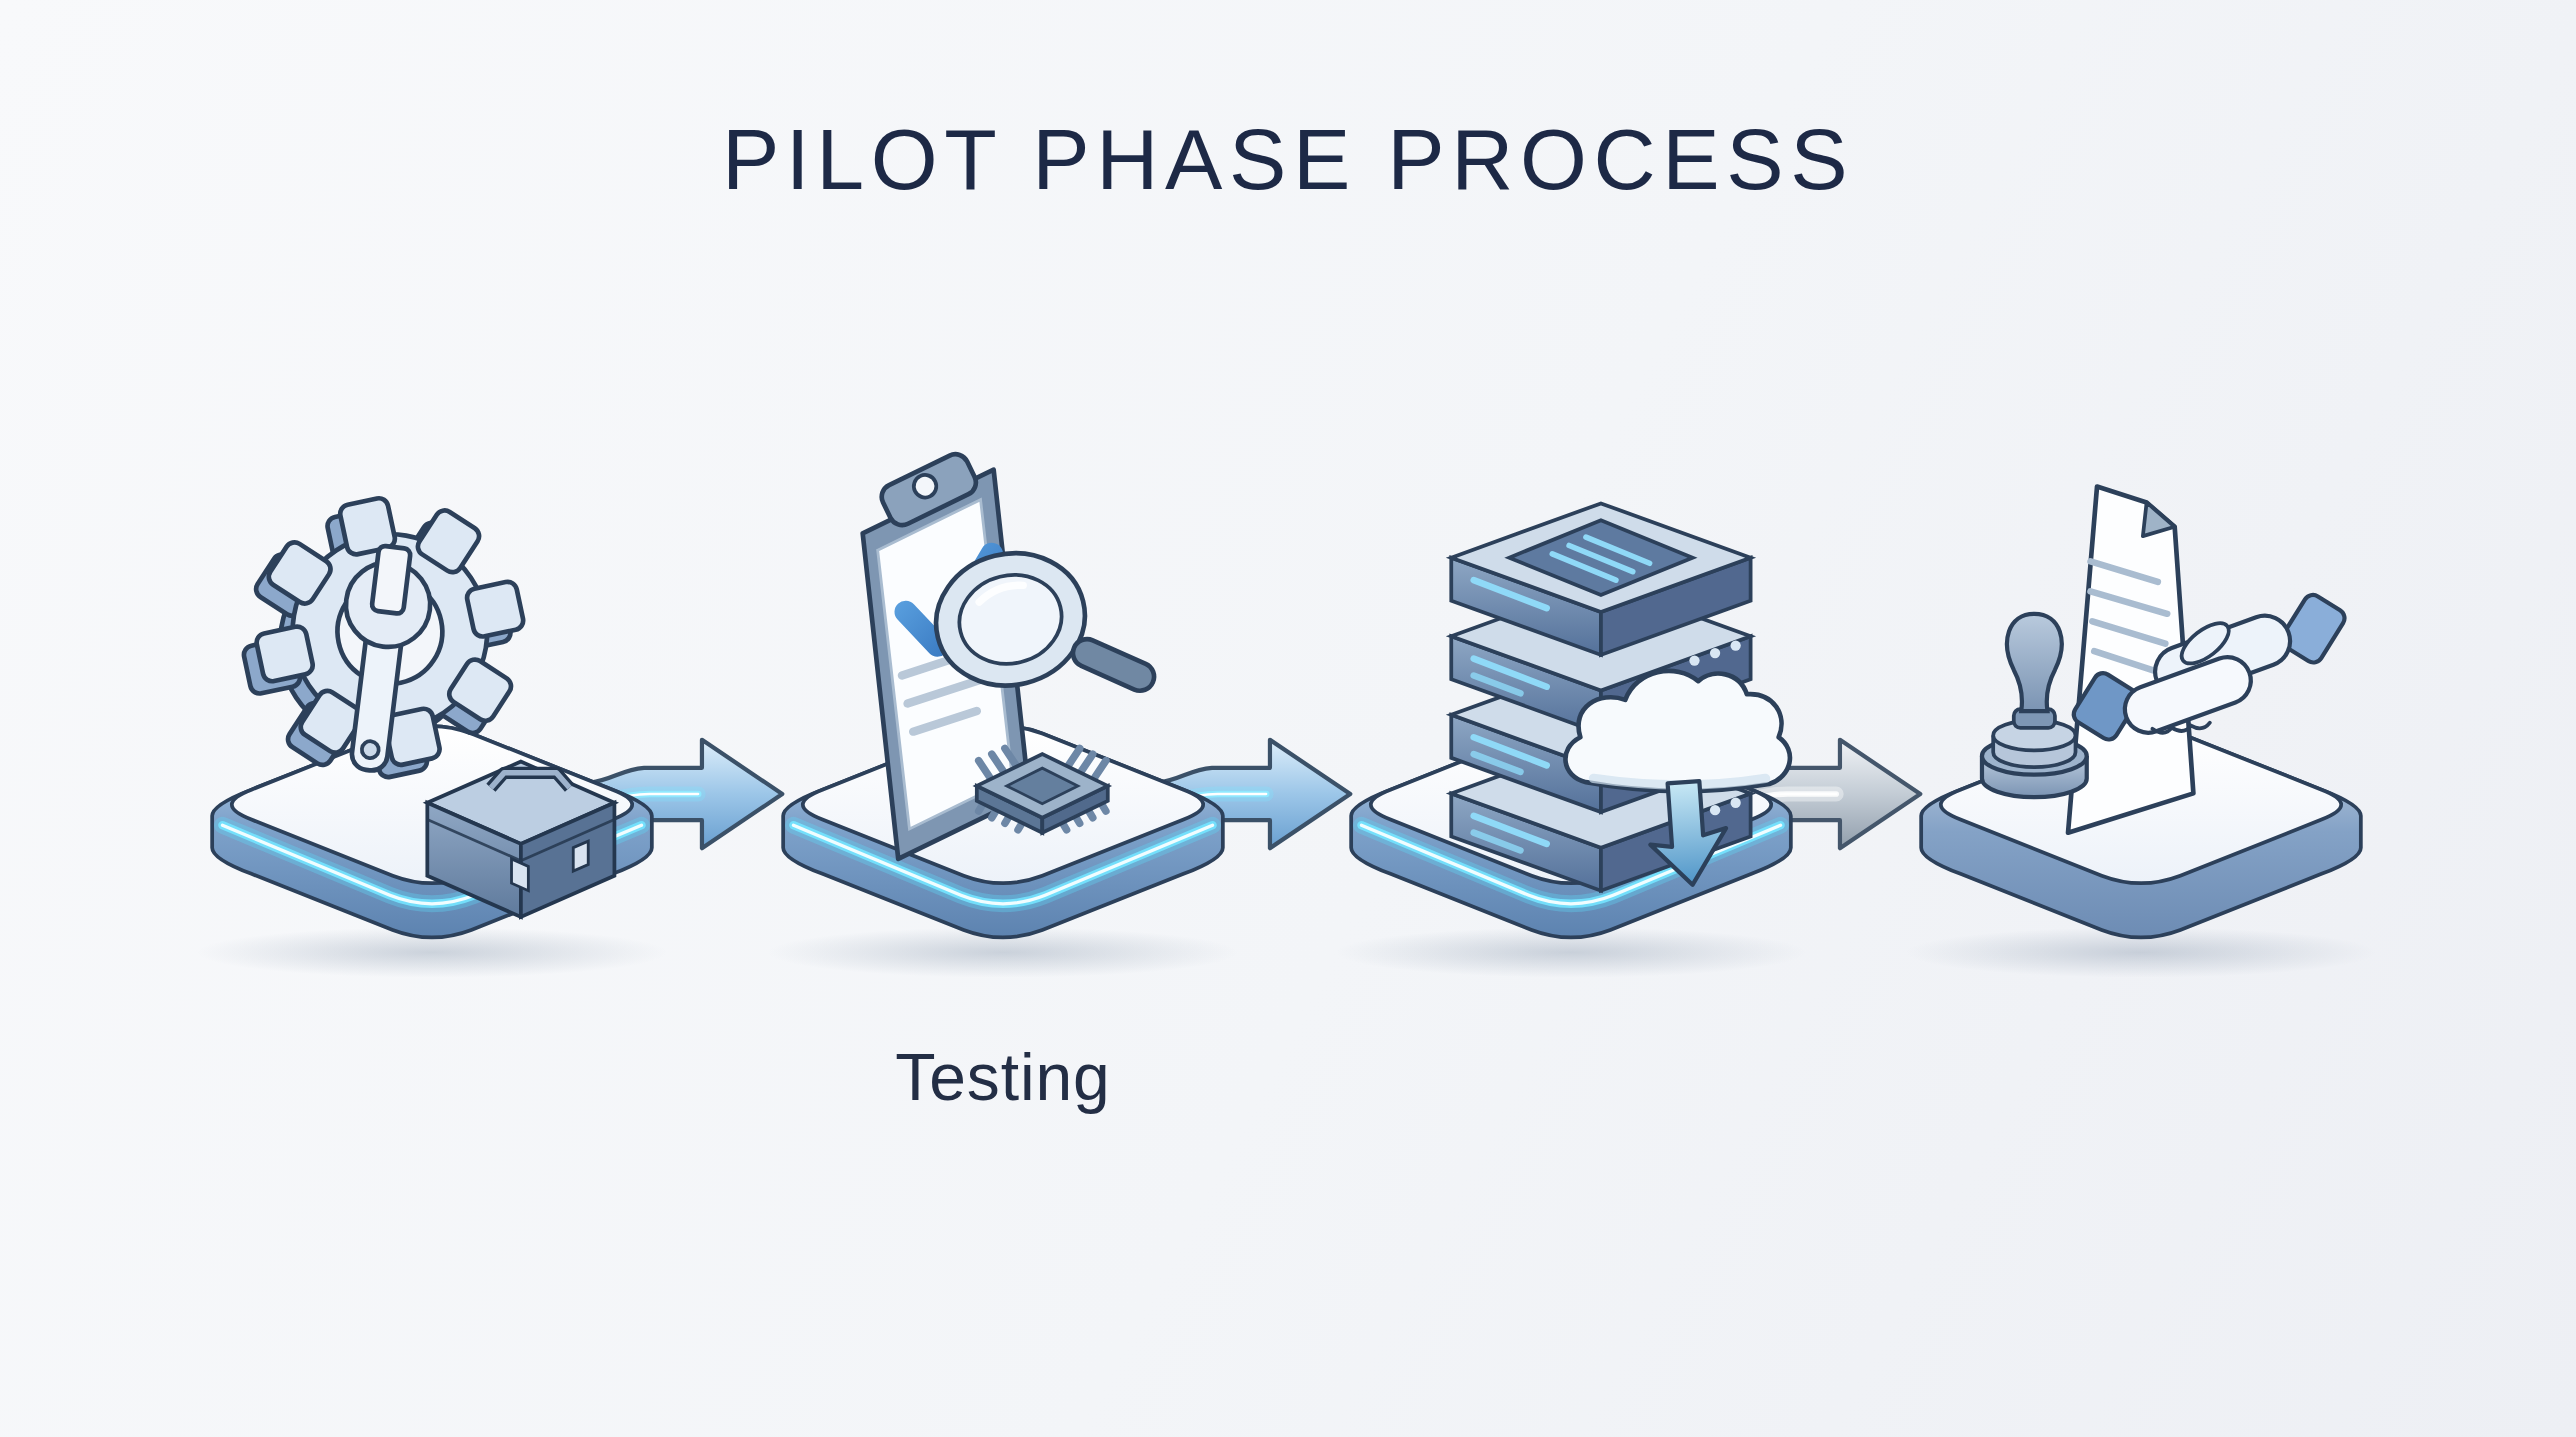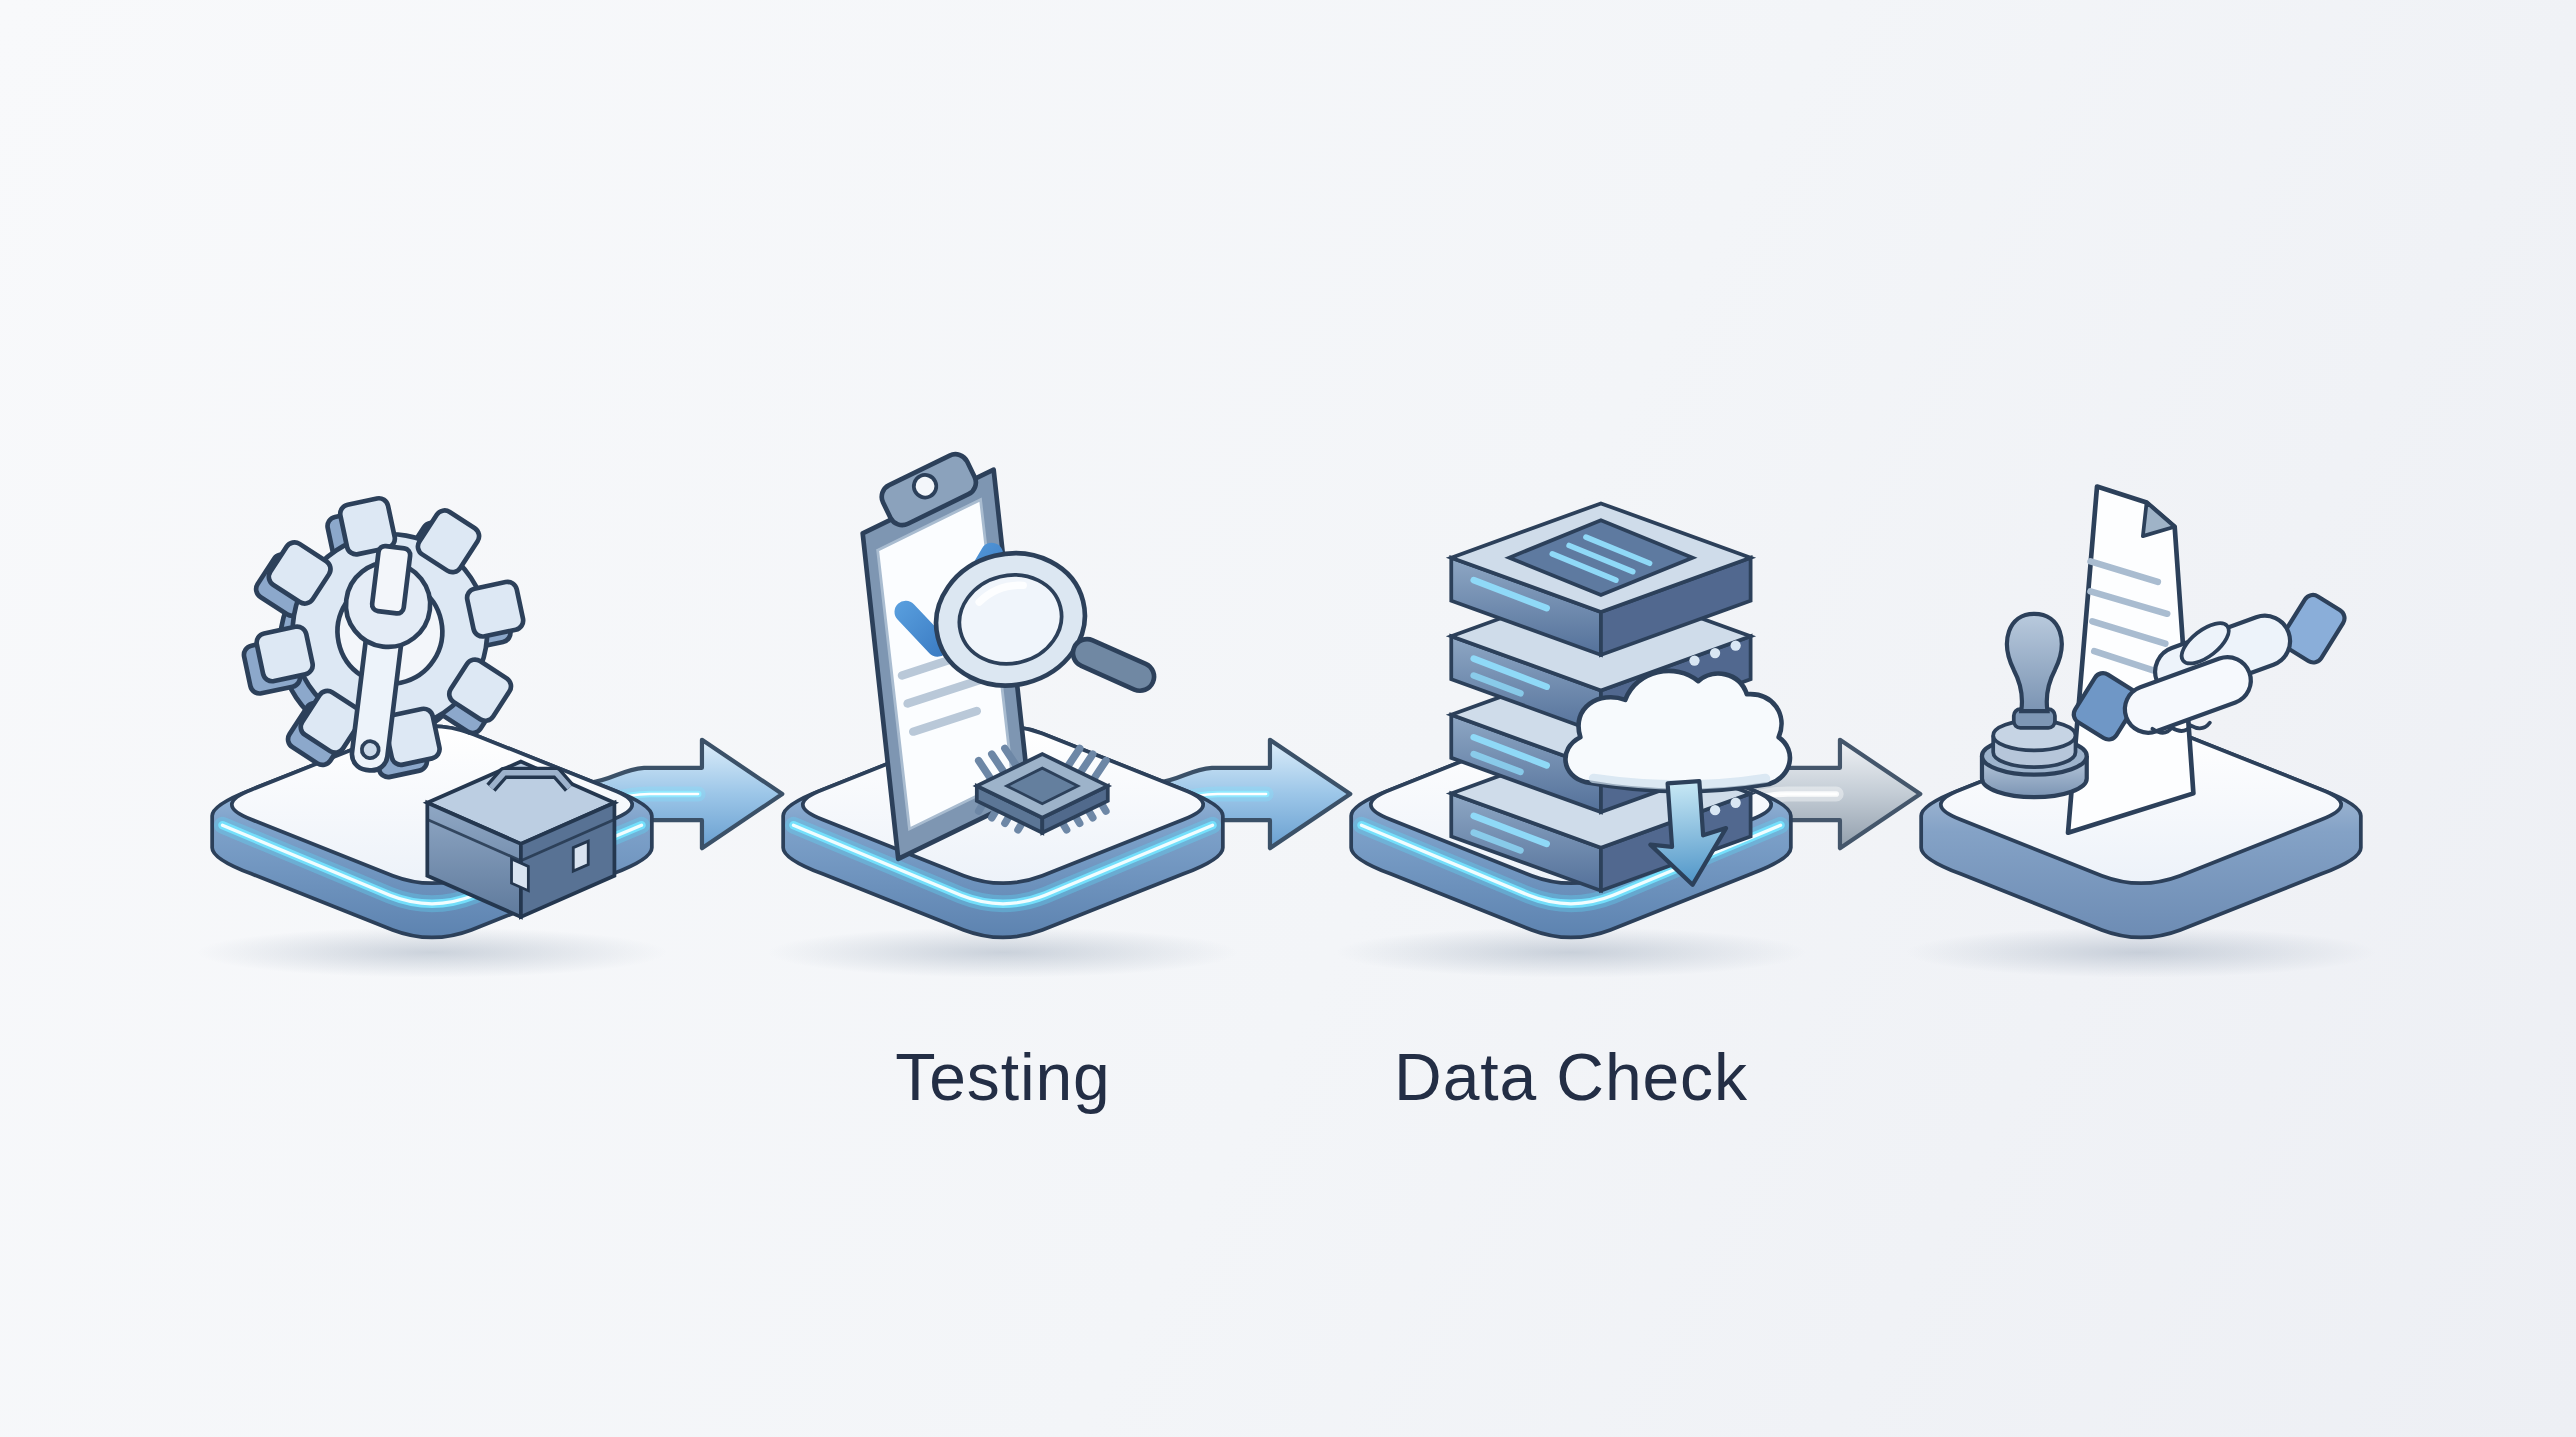--- a/index.html
+++ b/index.html
@@ -76,20 +76,21 @@
           <stop offset="1" stop-color="#7b94b3"></stop>
       </linearGradient>
       <radialGradient id="gShadow" cx="0.5" cy="0.5" r="0.5">
         <stop offset="0" stop-color="rgba(105,125,150,0.30)"></stop>
         <stop offset="0.65" stop-color="rgba(105,125,150,0.10)"></stop>
         <stop offset="1" stop-color="rgba(105,125,150,0)"></stop>
       </radialGradient>
     </defs>
   </svg>
 
+  <div class="title">PILOT PHASE PROCESS</div>
 
   <div class="arrow a1">
     <svg viewBox="0 0 212 160">
       <path d="M 2,68 C 28,64 36,54 60,52 L 122,52 L 122,22 L 208,80 L 122,138 L 122,108 L 60,108 C 36,108 28,112 2,116 Z" fill="url(#gArrowB)" stroke="#3b5168" stroke-width="4.5" stroke-linejoin="round"></path>
       <path d="M 0,92 C 30,86 42,80 66,80 L 118,80" fill="none" stroke="#7fe6ff" stroke-width="16" stroke-linecap="round" opacity="0.30"></path>
       <path d="M 0,92 C 30,86 42,80 66,80 L 118,80" fill="none" stroke="#8feaff" stroke-width="7" stroke-linecap="round" opacity="0.9"></path>
       <path d="M 0,92 C 30,86 42,80 66,80 L 118,80" fill="none" stroke="#ffffff" stroke-width="2.5" stroke-linecap="round"></path>
     </svg>
   </div>
   <div class="arrow a2">
@@ -330,16 +331,15 @@
           <path d="M -74,40 q 9,13 20,6 q 9,12 20,5 q 9,11 20,4" fill="none" stroke="#2c405a" stroke-width="4" stroke-linecap="round"></path>
         </g>
         <g transform="rotate(-38)">
           <ellipse cx="18" cy="-22" rx="30" ry="14" fill="#edf3fa" stroke="#2c405a" stroke-width="4"></ellipse>
         </g>
       </g>
     </svg>
   </div>
 
   <div class="label l2">Testing</div>
-  <div class="label l3">Data Check</div>
 
 </div>
 
 
 </body></html>

